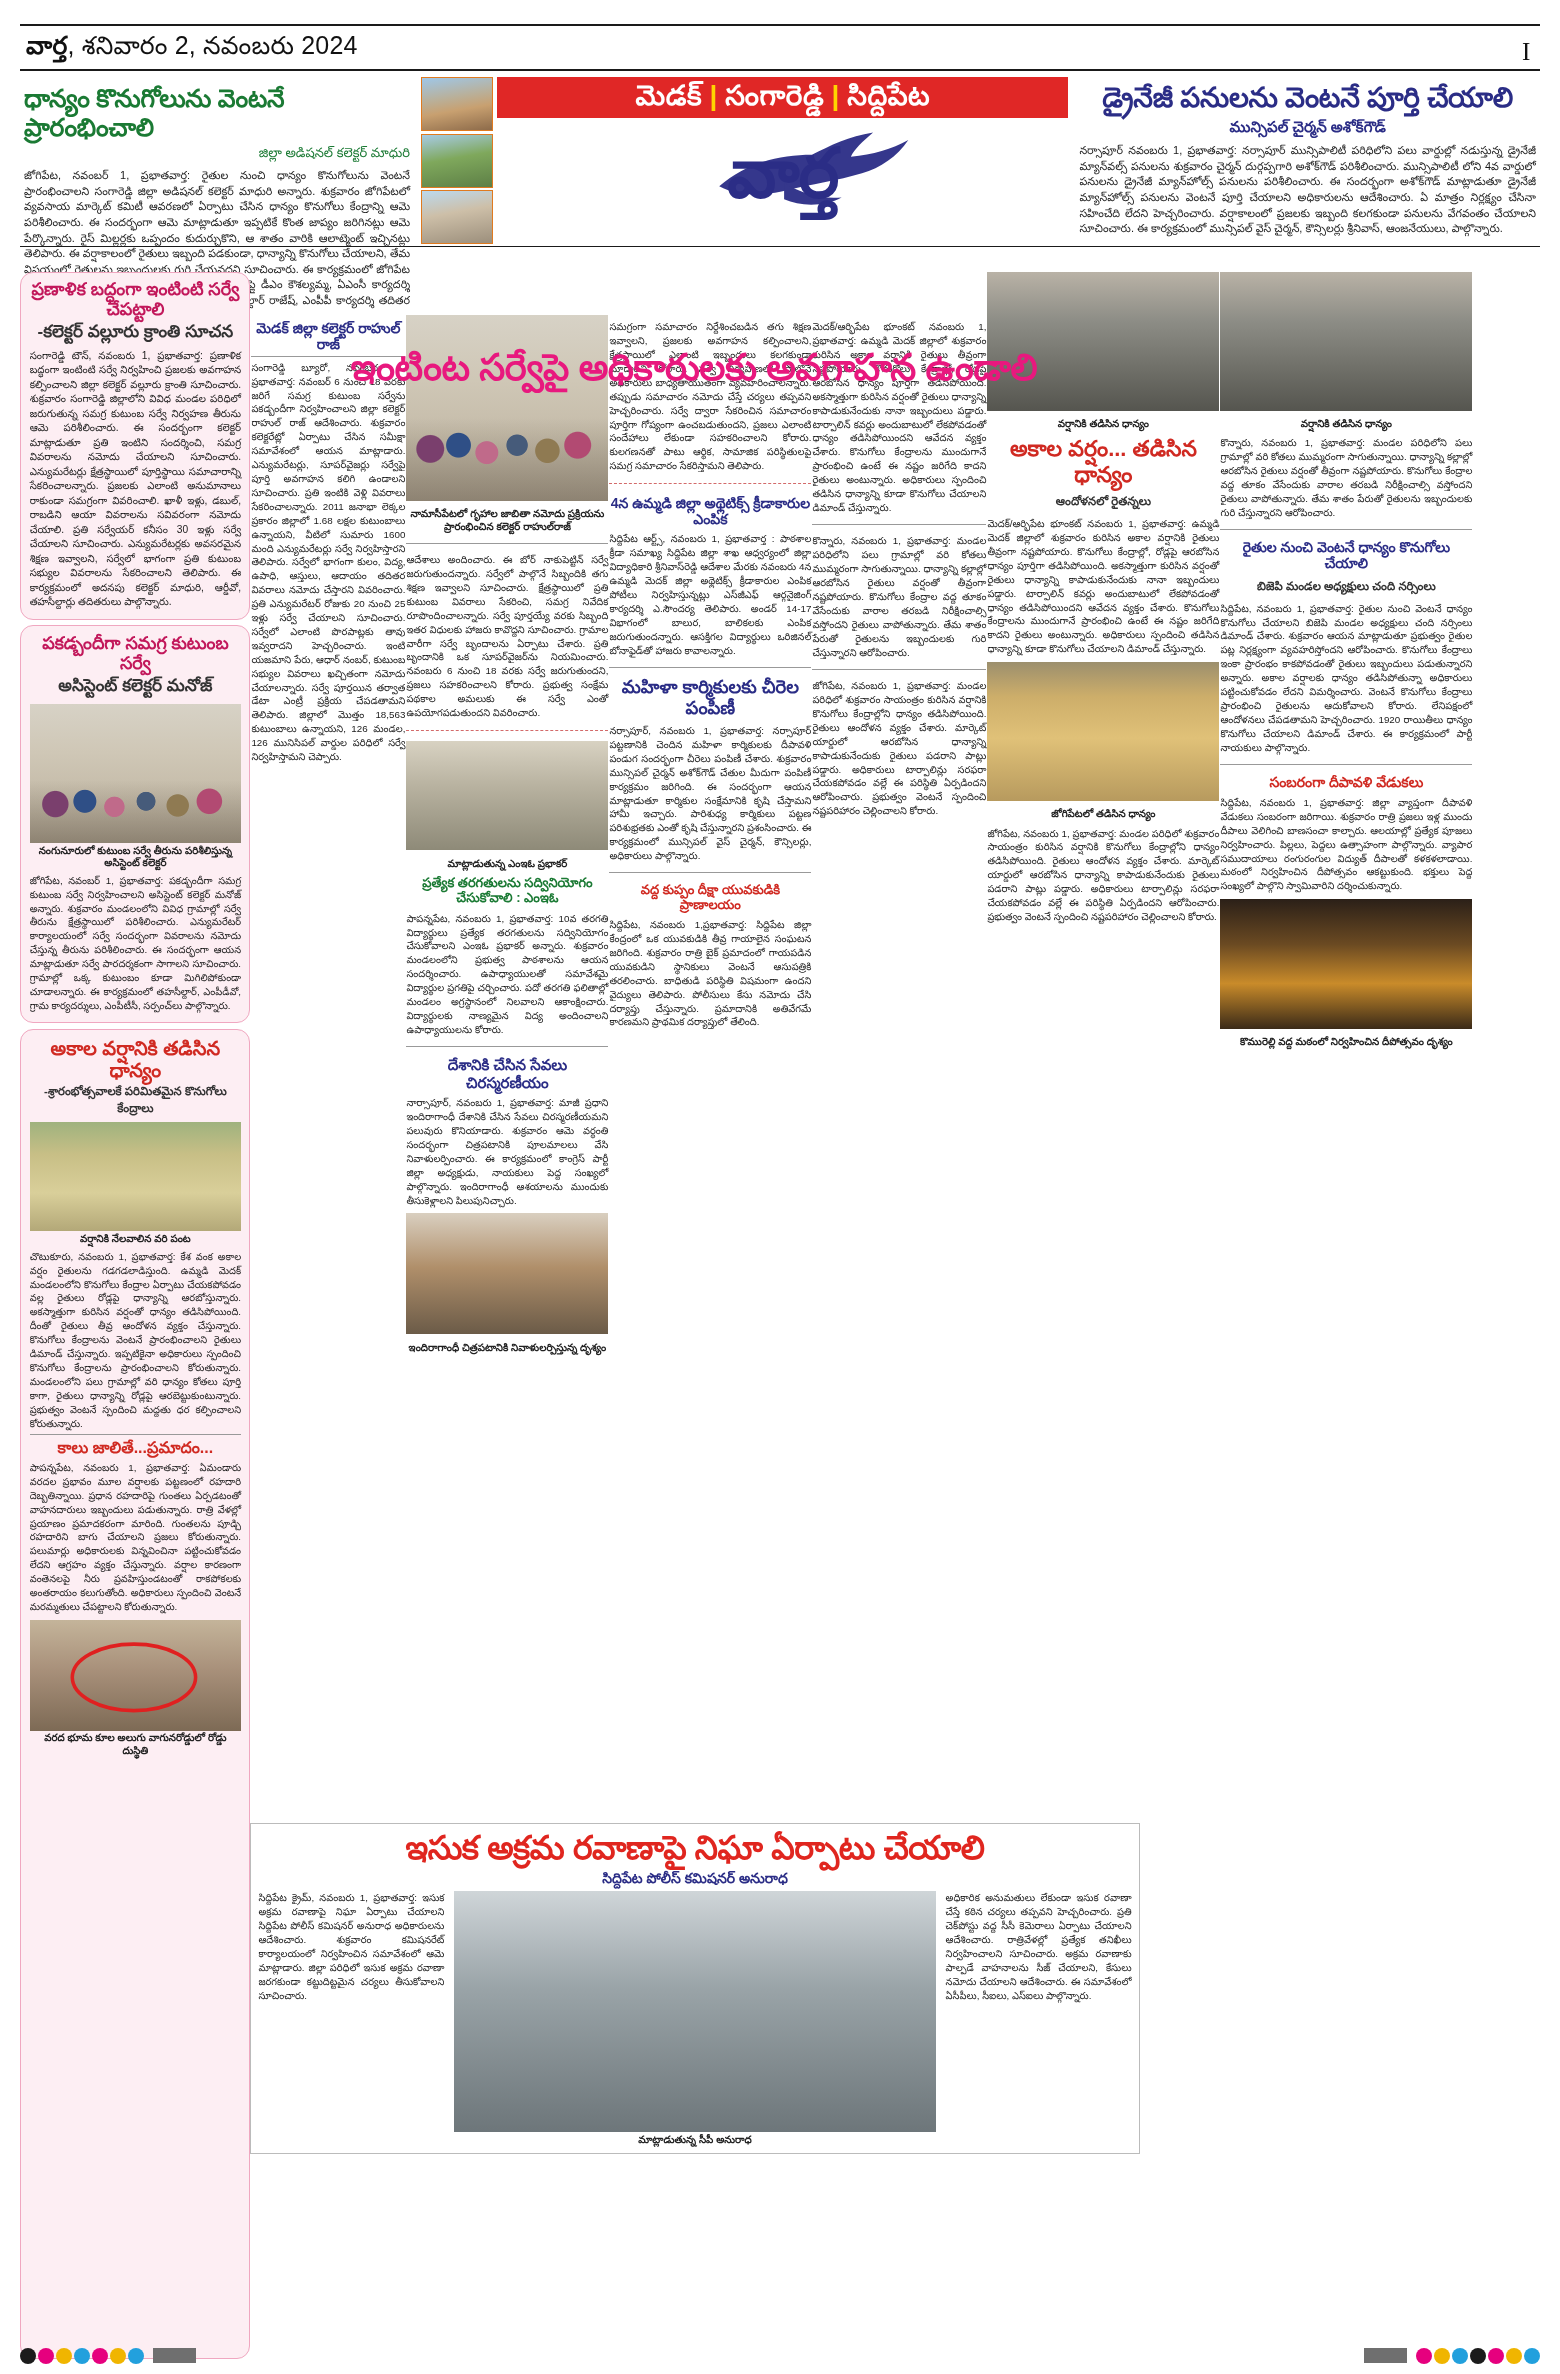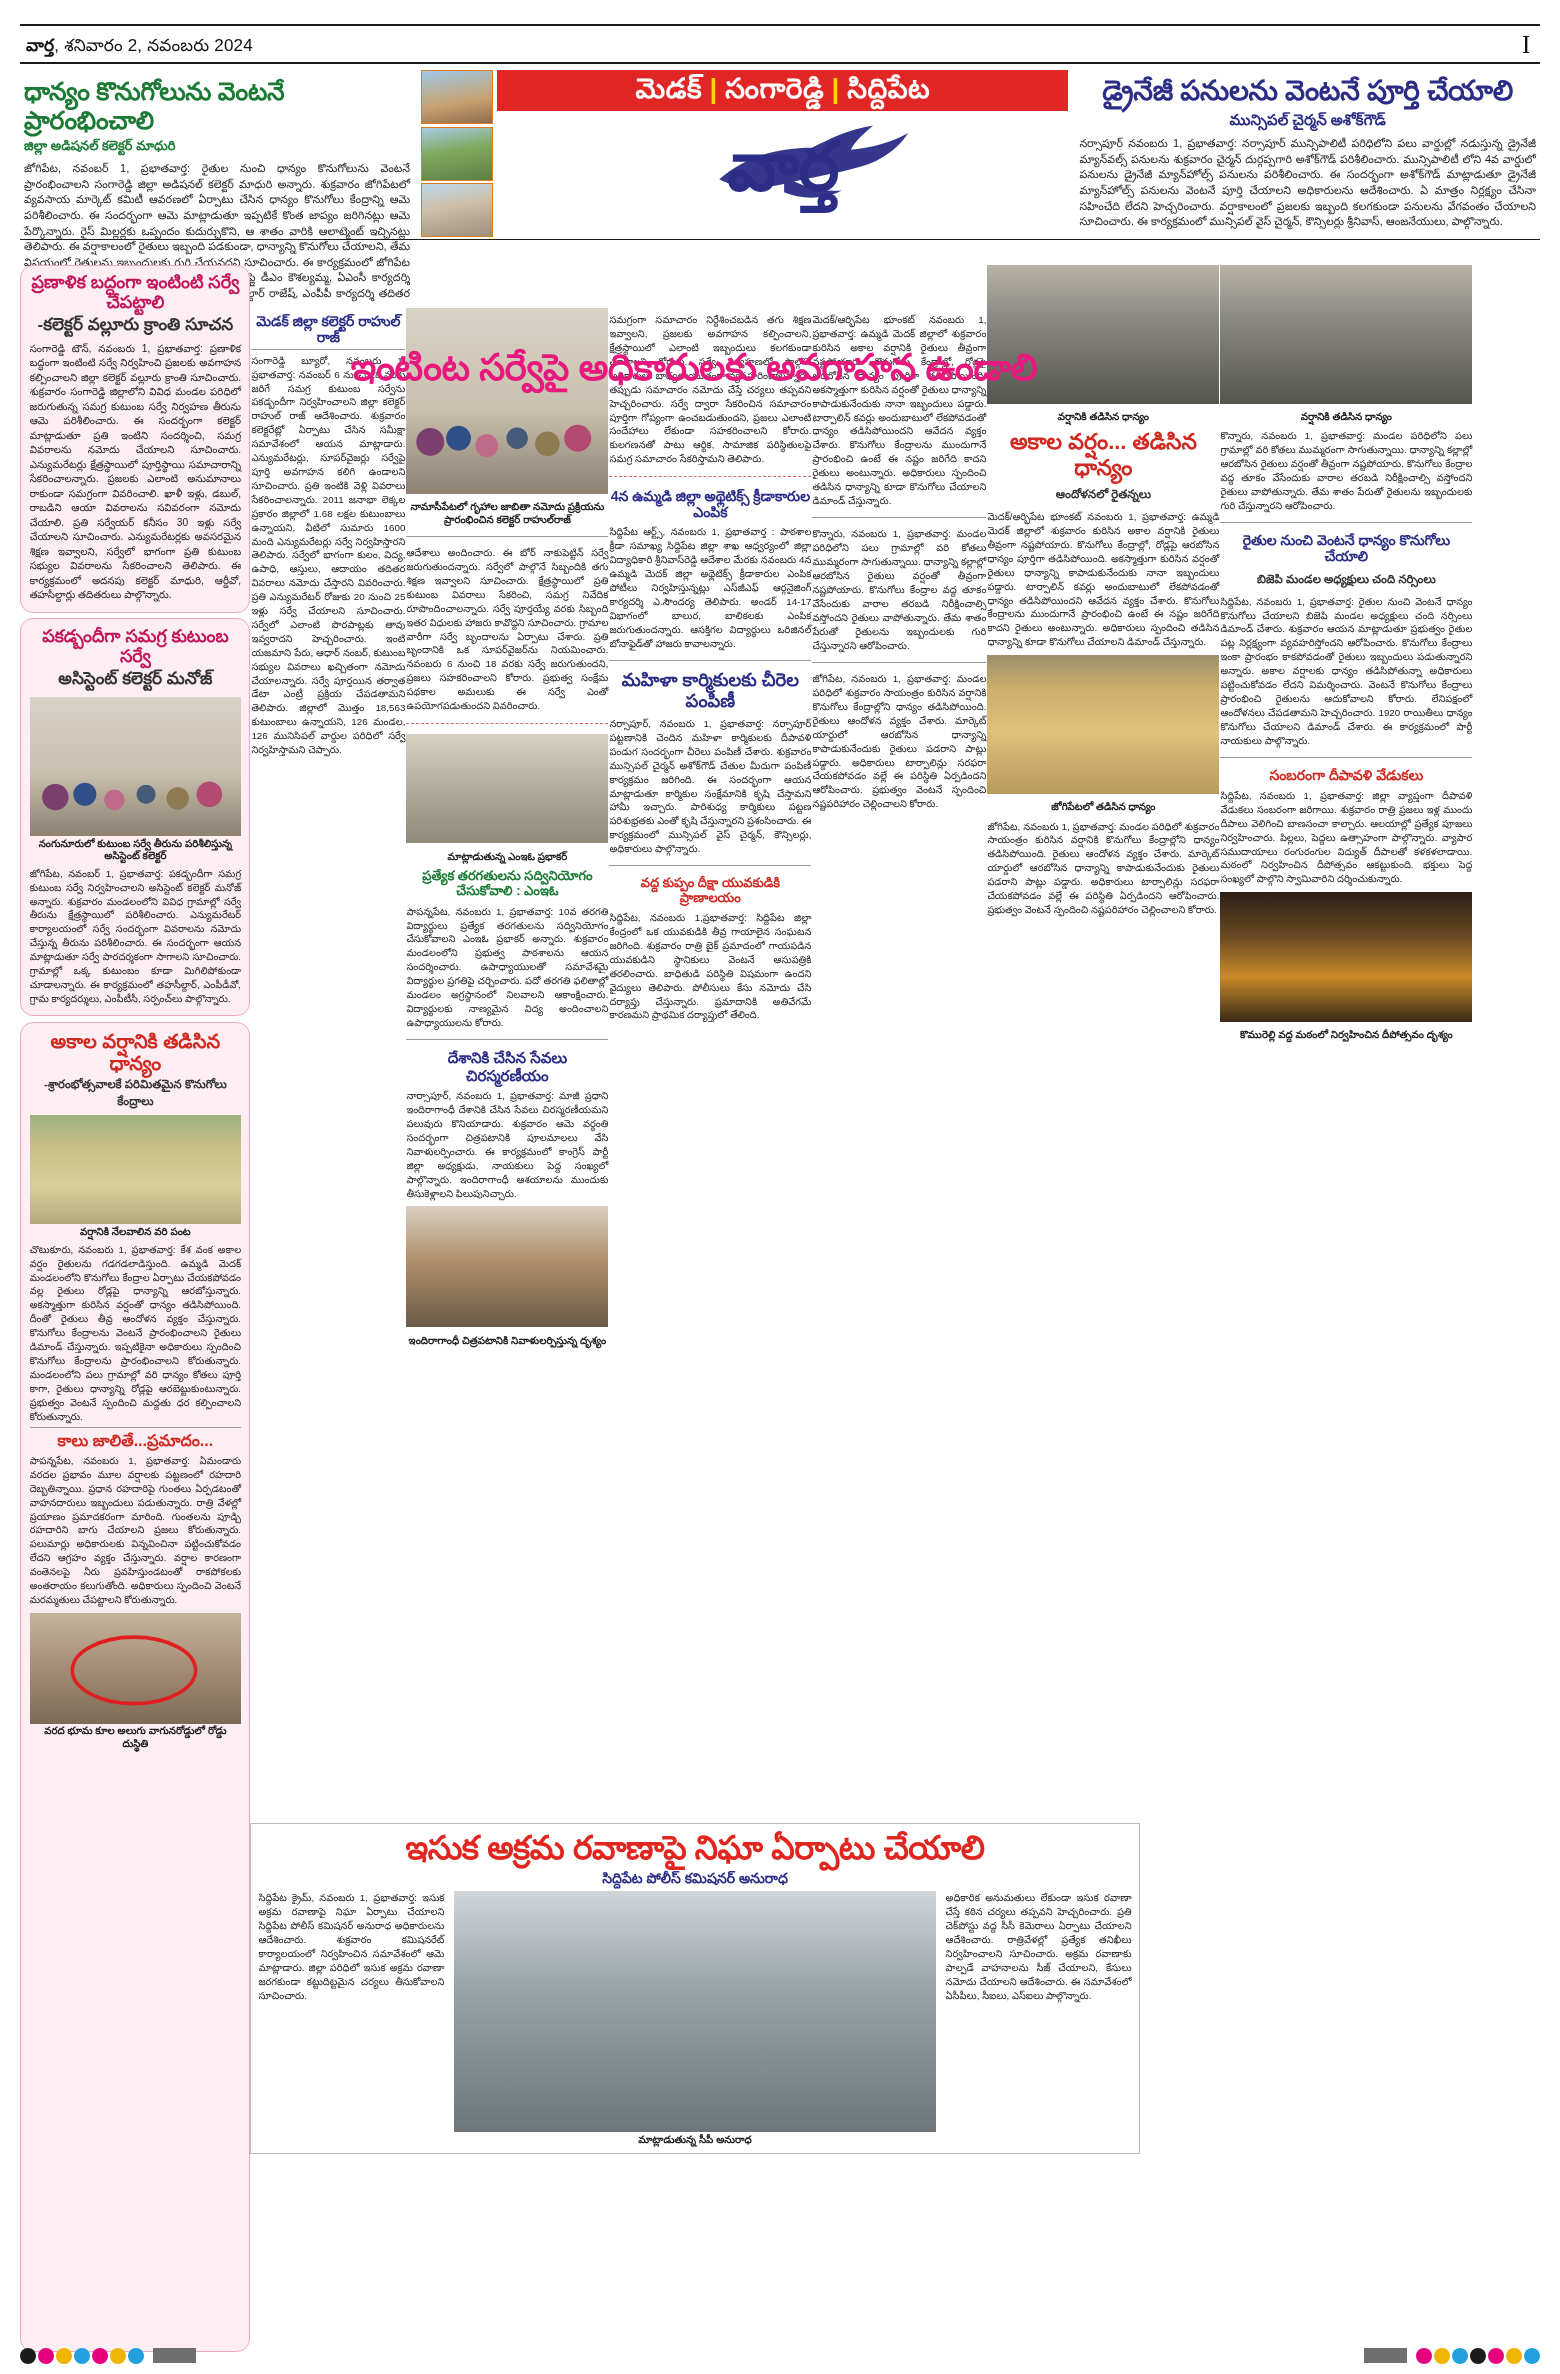--- a/index.html
+++ b/index.html
@@ -13,34 +13,34 @@
   }
   .page { width:1560px; height:2375px; padding: 24px 20.4px 7.4px 20.4px; position:relative; }
 
   
   .rule-top { border-top: 2.8px solid #1a1a1a; }
   .dateline-bar{
     display:flex; align-items:flex-end; justify-content:space-between;
     padding: 4.6px 3.7px 3.7px 5.6px;
     border-bottom: 2.8px solid #1a1a1a;
   }
-  .dateline { font-size: 17px; letter-spacing:0.2px; color:#111; }
+  .dateline { font-size: 25px; letter-spacing:0.2px; color:#111; }
   .dateline b { font-weight:bold; }
   .folio { font-family:"Liberation Serif", serif; font-size:25px; padding-right:5.6px; }
 
   .masthead { display:flex; height: 165px; margin-top:5.6px; }
   .mh-left { width: 399px; padding: 7.4px 9.3px 0 3.7px; }
   .mh-center { width: 649px; position:relative; }
   .mh-right { flex:1; padding: 5.6px 3.7px 0 11px; }
 
   .hl-green {
     color:#1b7a34; font-weight:bold; font-size:25px; line-height:1.15;
     letter-spacing:-0.3px;
   }
-  .hl-byline { color:#1b7a34; font-size:13px; text-align:left; margin-top:2.8px; font-weight:bold;}
+  .hl-byline { color:#1b7a34; font-size:13px; text-align:right; margin-top:2.8px; font-weight:normal;}
   .hl-blue { color:#2b2d86; font-weight:bold; font-size:28px; line-height:1.12; letter-spacing:-0.3px;}
   .hl-blue-sub{ color:#2b2d86; font-weight:bold; font-size:15px; text-align:center; margin-top:3.7px;}
 
   .body-txt { font-size:11.5px; line-height:1.42; text-align:justify; color:#1a1a1a; }
   .mh-left .body-txt, .mh-right .body-txt { margin-top:5.6px; }
 
   .red-band {
     background:#e02726; color:#fff; font-weight:bold;
     font-size:28px; text-align:center; letter-spacing:0.5px;
     padding:5.6px 0 7.4px 0; line-height:1;

